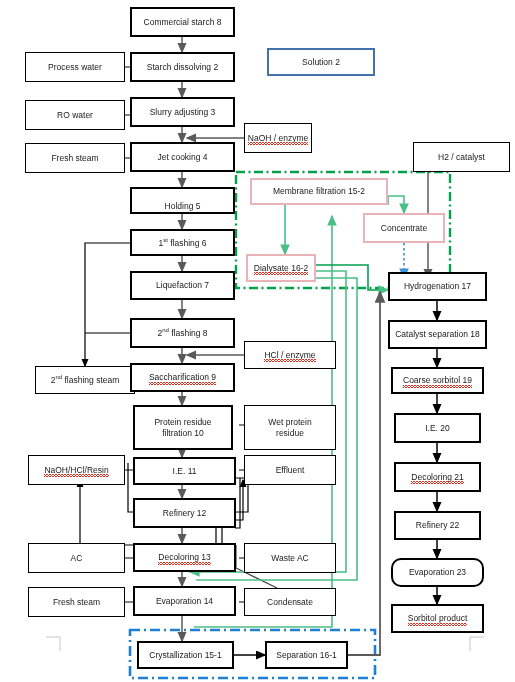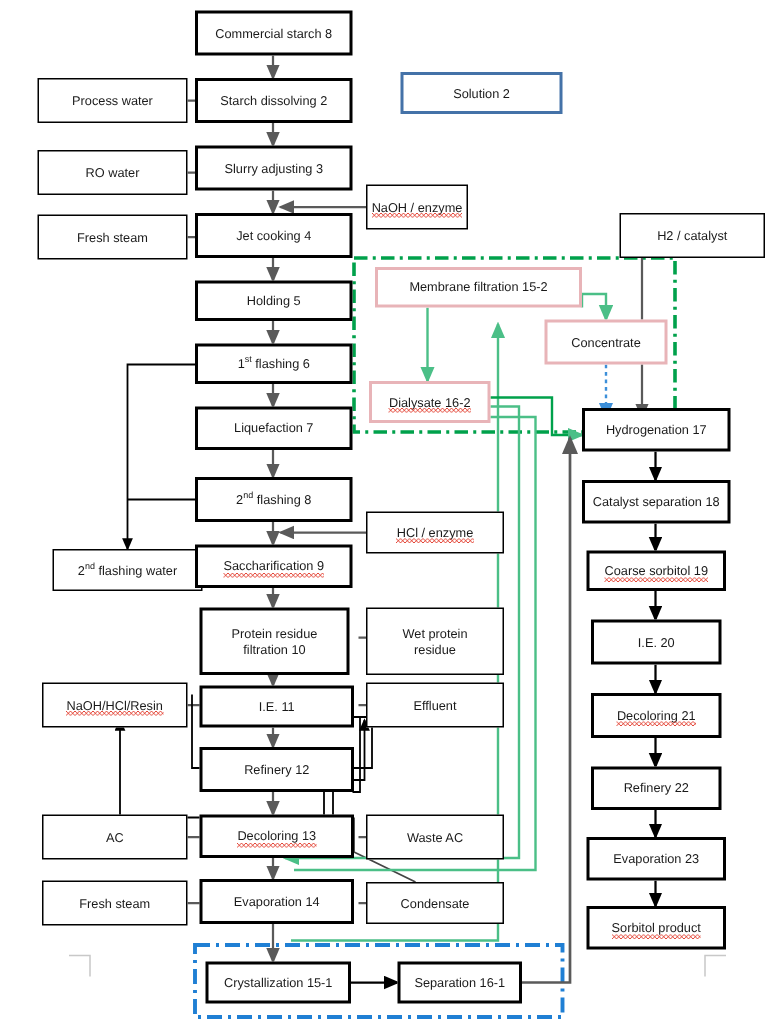--- a/index.html
+++ b/index.html
@@ -175,37 +175,37 @@
 </div>
 <div class="node n-side" style="left:25px;top:143px;width:100px;height:30px;">
   <span>Fresh steam</span>
 </div>
 <div class="node n-main" style="left:130px;top:142px;width:105px;height:30px;">
   <span>Jet cooking 4</span>
 </div>
 <div class="node n-side" style="left:413px;top:142px;width:97px;height:30px;">
   <span>H2 / catalyst</span>
 </div>
-<div class="node n-main" style="left:130px;top:187px;width:105px;height:27px;">
+<div class="node n-main" style="left:130px;top:187px;width:105px;height:27px;align-items:flex-end;">
   <span>Holding 5</span>
 </div>
 <div class="node n-main" style="left:130px;top:229px;width:105px;height:27px;">
   <span><span>1</span><sup>st</sup><span> flashing 6</span></span>
 </div>
 <div class="node n-main" style="left:130px;top:271px;width:105px;height:29px;">
   <span>Liquefaction 7</span>
 </div>
 <div class="node n-main" style="left:130px;top:318px;width:105px;height:30px;">
   <span><span>2</span><sup>nd</sup><span> flashing 8</span></span>
 </div>
 <div class="node n-side" style="left:244px;top:341px;width:92px;height:28px;">
   <span class="sp">HCl / enzyme</span>
 </div>
 <div class="node n-side" style="left:35px;top:366px;width:100px;height:28px;">
-  <span><span>2</span><sup>nd</sup><span> flashing water</span></span>
+  <span><span>2</span><sup>nd</sup><span> flashing steam</span></span>
 </div>
 <div class="node n-main" style="left:130px;top:363px;width:105px;height:29px;">
   <span class="sp">Saccharification 9</span>
 </div>
 <div class="node n-main" style="left:133px;top:405px;width:100px;height:45px;flex-direction:column;">
   <span>Protein residue</span>
   <span>filtration 10</span>
 </div>
 <div class="node n-side" style="left:28px;top:455px;width:97px;height:30px;">
   <span class="sp">NaOH/HCl/Resin</span>
@@ -248,21 +248,21 @@
 <div class="node n-main" style="left:265px;top:641px;width:83px;height:28px;">
   <span>Separation 16-1</span>
 </div>
 
 <div class="node n-pink" style="left:250px;top:178px;width:138px;height:27px;">
   <span>Membrane filtration 15-2</span>
 </div>
 <div class="node n-pink" style="left:363px;top:213px;width:82px;height:30px;">
   <span>Concentrate</span>
 </div>
-<div class="node n-pink" style="left:246px;top:254px;width:81px;height:28px;">
+<div class="node n-pink" style="left:246px;top:254px;width:70px;height:28px;">
   <span class="sp">Dialysate 16-2</span>
 </div>
 
 <div class="node n-main" style="left:388px;top:272px;width:99px;height:29px;">
   <span>Hydrogenation 17</span>
 </div>
 <div class="node n-main" style="left:388px;top:320px;width:99px;height:29px;">
   <span>Catalyst separation 18</span>
 </div>
 <div class="node n-main" style="left:391px;top:367px;width:93px;height:27px;">
@@ -270,20 +270,20 @@
 </div>
 <div class="node n-main" style="left:394px;top:413px;width:87px;height:30px;">
   <span>I.E. 20</span>
 </div>
 <div class="node n-main" style="left:394px;top:462px;width:87px;height:30px;">
   <span class="sp">Decoloring 21</span>
 </div>
 <div class="node n-main" style="left:394px;top:511px;width:87px;height:29px;">
   <span>Refinery 22</span>
 </div>
-<div class="node n-main" style="left:391px;top:558px;width:93px;height:29px;">
+<div class="node n-main" style="left:391px;top:558px;width:93px;height:29px;border-radius:10px;">
   <span>Evaporation 23</span>
 </div>
 <div class="node n-main" style="left:391px;top:604px;width:93px;height:29px;">
   <span class="sp">Sorbitol product</span>
 </div>
 
 </div>
 
 </body></html>

